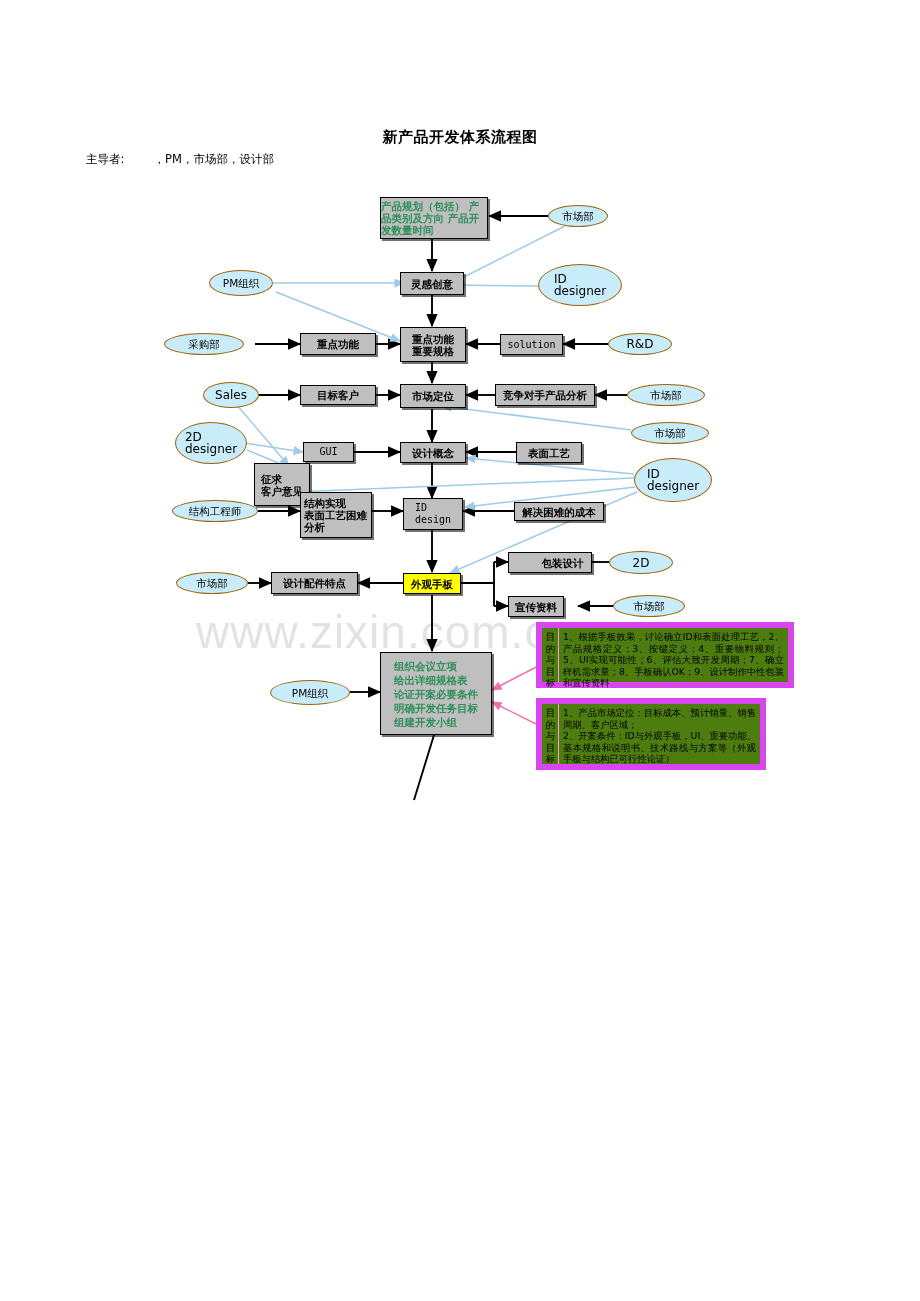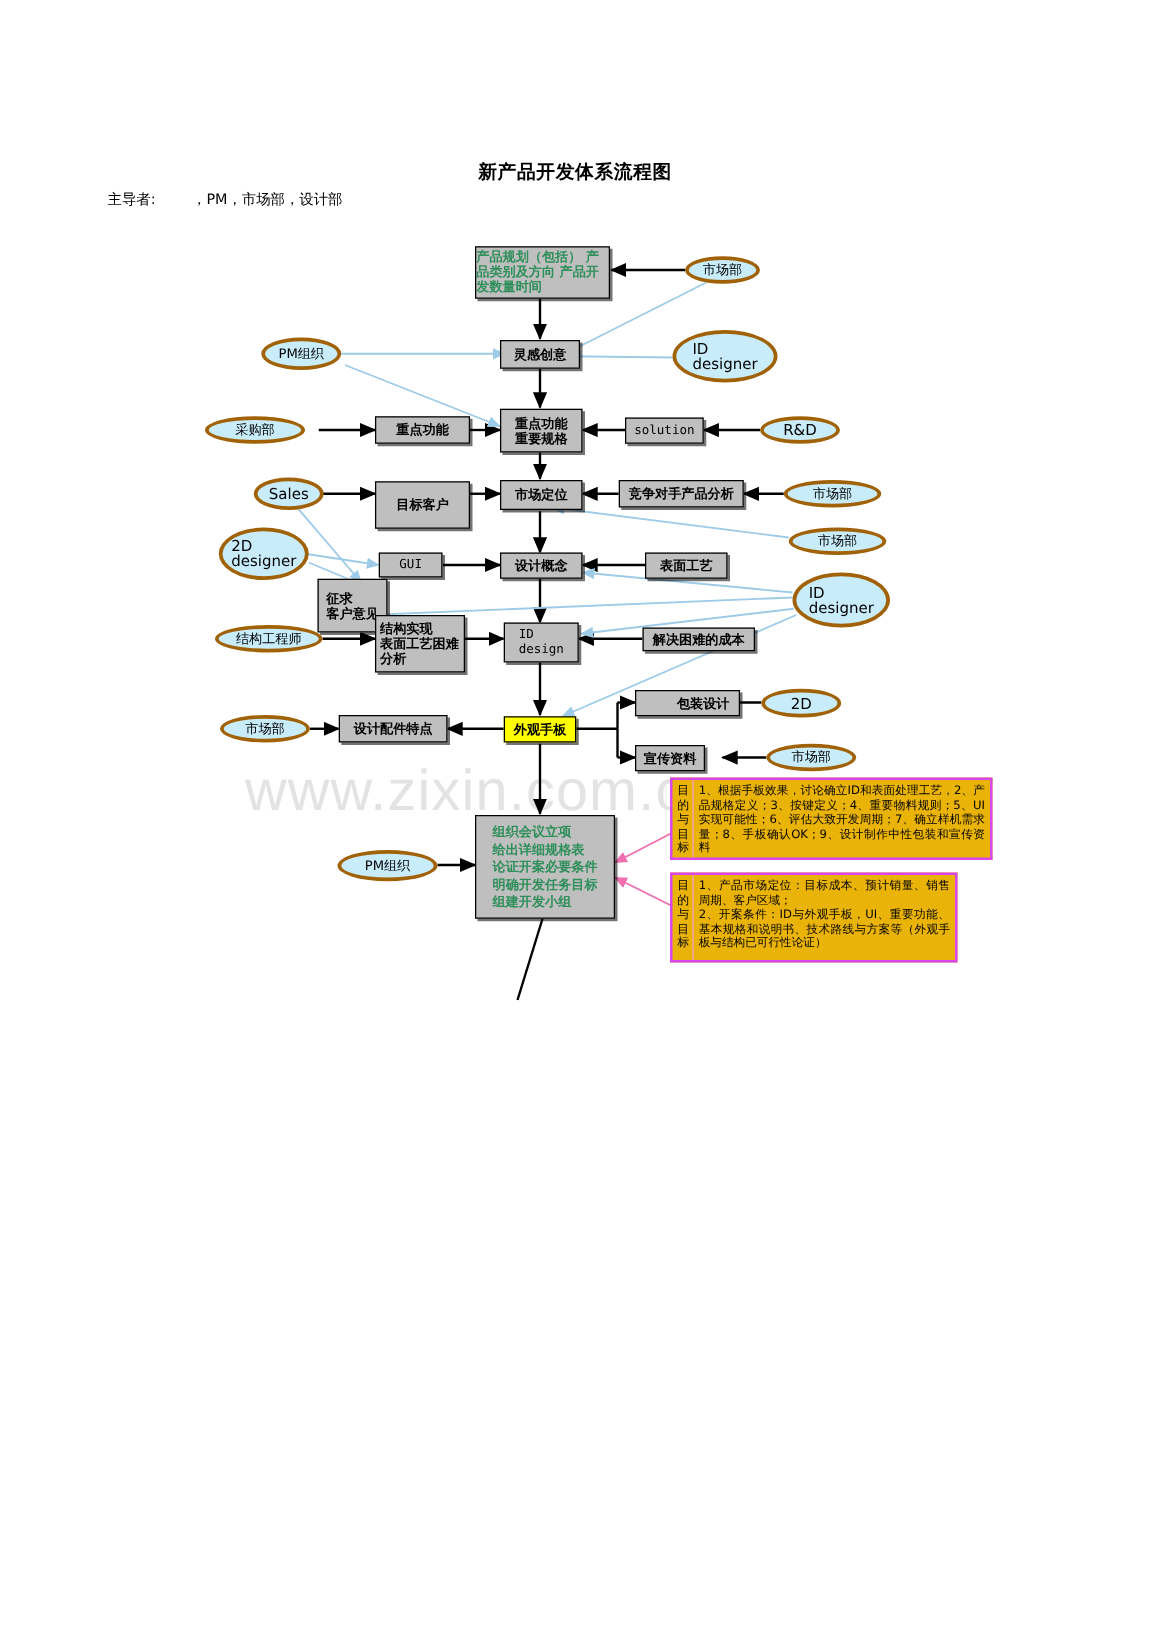--- a/index.html
+++ b/index.html
@@ -53,31 +53,31 @@
     font-size:10.5px;line-height:12px;color:#000;
     font-weight:bold;
   }
   .pbox.green{color:#2f8f5b;font-weight:bold;}
   .pbox.yellow{background:#ffff00;}
   .pbox.left{justify-content:flex-start;text-align:left;padding-left:3px;}
   .pbox.mono{font-family:"DejaVu Sans Mono","Liberation Mono",monospace;font-weight:normal;font-size:10px;}
 
   .ell{
     background:#c8ecfa;
-    border:3px solid #a16207;
+    border:1px solid #a16207;
     border-radius:50%;
     font-size:10.5px;line-height:12px;color:#000;
   }
   .ell.en{font-size:12px;}
 
   
   .note{
     position:absolute;z-index:3;
-    background:#eab308;
-    border:2px solid #d946ef;
+    background:#4d7c0f;
+    border:6px solid #d946ef;
     display:flex;
     box-sizing:border-box;
   }
   .note .lbl{
     width:17px;flex:0 0 17px;
     border-right:1px solid #f49fd0;
     font-size:9.5px;line-height:11.5px;
     color:#000;
     padding:3px 1px 0 2px;
     text-align:center;
@@ -229,21 +229,21 @@
 
   <div class="node pbox" style="left:400px;top:327px;width:66px;height:35px;white-space:pre-line;">重点功能
 重要规格</div>
 
   <div class="node pbox mono" style="left:500px;top:334px;width:63px;height:21px;">solution</div>
 
   <div class="node ell en" style="left:608px;top:333px;width:64px;height:22px;">R&amp;D</div>
 
   <div class="node ell en" style="left:203px;top:382px;width:56px;height:26px;">Sales</div>
 
-  <div class="node pbox" style="left:300px;top:385px;width:76px;height:38px;">目标客户</div>
+  <div class="node pbox" style="left:300px;top:385px;width:76px;height:20px;">目标客户</div>
 
   <div class="node pbox" style="left:400px;top:384px;width:66px;height:24px;">市场定位</div>
 
   <div class="node pbox" style="left:495px;top:384px;width:100px;height:22px;">竞争对手产品分析</div>
 
   <div class="node ell" style="left:627px;top:384px;width:78px;height:22px;">市场部</div>
 
   <div class="node ell" style="left:631px;top:422px;width:78px;height:22px;">市场部</div>
 
   <div class="node ell en" style="left:175px;top:422px;width:72px;height:42px;white-space:pre-line;">2D

